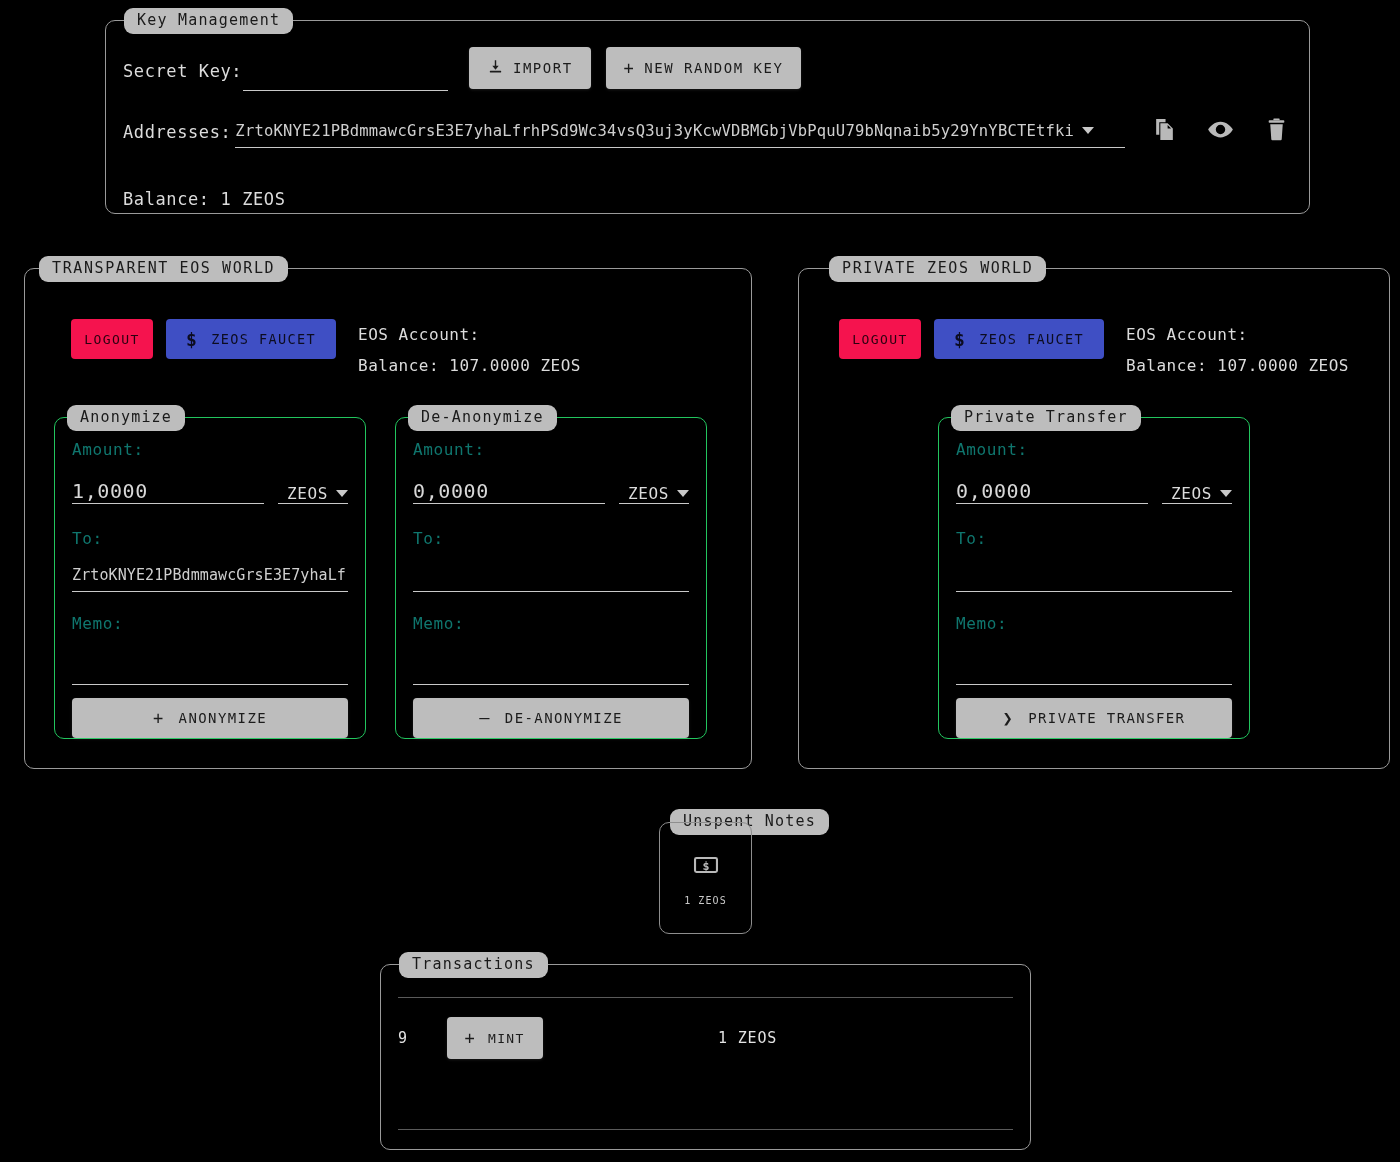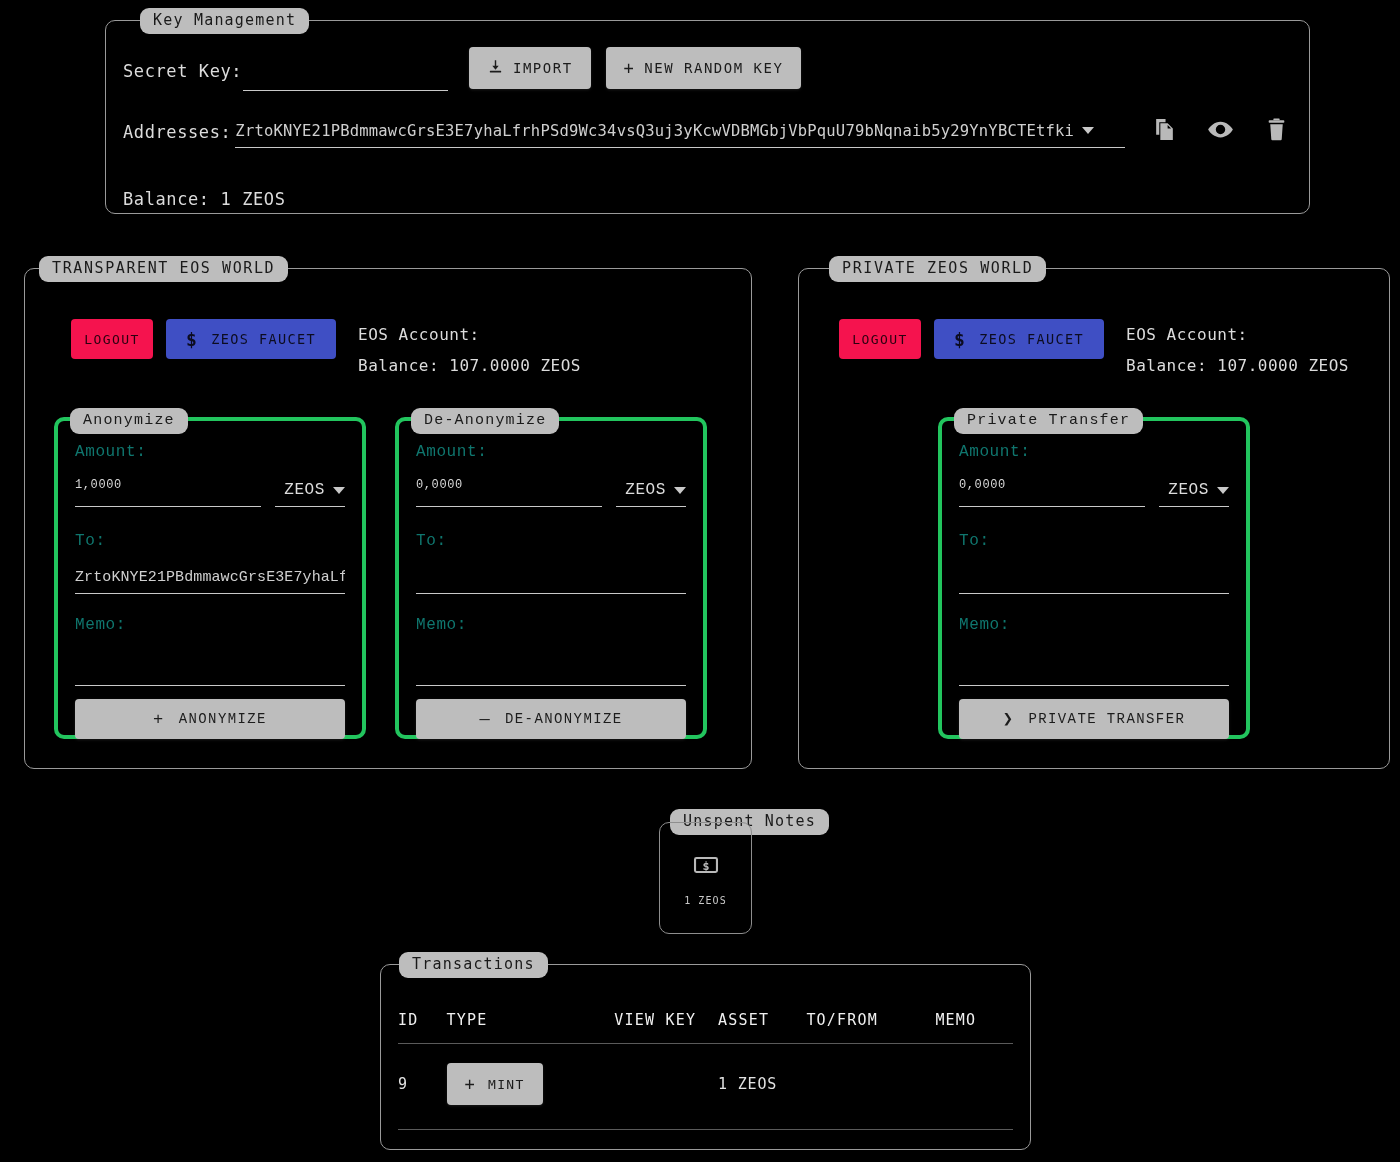--- a/index.html
+++ b/index.html
@@ -32,21 +32,21 @@
     padding: 3px 13px 4px 13px;
     font-size: 15px;
     letter-spacing: 1.2px;
     line-height: 19px;
     white-space: nowrap;
   }
   .legend.upper { letter-spacing: 1.6px; }
 
   
   #key-panel { left: 105px; top: 20px; width: 1205px; height: 194px; }
-  #key-legend { left: 34px; }
+  #key-legend { left: 18px; }
 
   .km-row1 {
     position: absolute; left: 17px; top: 26px;
     display: flex; align-items: flex-start;
   }
   .lbl {
     font-size: 17px; letter-spacing: 0.6px; color: #dcdcdc; white-space: nowrap;
   }
   .km-sk-label { padding-top: 14px; width: 120px; }
   .underline-field {
@@ -145,47 +145,46 @@
     height: 40px; padding: 0 20px; margin-left: 13px; cursor: pointer;
     display: inline-flex; align-items: center; gap: 13px;
   }
   .faucet-dollar { font-size: 18px; font-weight: bold; }
   .acct-block { margin-left: 22px; line-height: 31px; }
   .acct-line { font-size: 16px; letter-spacing: 0.5px; color: #dcdcdc; white-space: nowrap; }
 
   
   .form-card {
     position: absolute;
-    border: 4px solid #22c55e;
+    border: 1px solid #22c55e;
     border-radius: 10px;
     box-sizing: border-box;
     padding: 0;
-    font-family: Liberation Mono, monospace;
   }
   #anonymize-card  { left: 29px;  top: 148px; width: 312px; height: 322px; }
   #deanonymize-card{ left: 370px; top: 148px; width: 312px; height: 322px; }
   #private-card    { left: 139px; top: 148px; width: 312px; height: 322px; }
 
   .card-body { position: absolute; left: 17px; top: 22px; right: 17px; }
   .field-label { font-size: 16px; letter-spacing: 0.6px; color: #0f766e; }
   .amount-row { display: flex; align-items: flex-end; margin-top: 17px; }
   .amount-input {
     flex: 1 1 auto;
     border-bottom: 1px solid #c9c9c9;
-    font-size: 12px; color: #d8d8d8;
-    padding-bottom: 14px;
+    font-size: 20px; color: #d8d8d8;
+    padding-bottom: 0;
     letter-spacing: 0.6px;
   }
   .asset-select {
     width: 70px; margin-left: 14px;
     border-bottom: 1px solid #c9c9c9;
     display: flex; align-items: center; justify-content: flex-end;
-    padding-bottom: 7px;
     font-size: 16px; color: #dcdcdc; letter-spacing: 0.6px;
     cursor: pointer;
+    margin-top: 8px;
   }
   .to-label { margin-top: 25px; display: block; }
   .to-input {
     border-bottom: 1px solid #c9c9c9;
     height: 39px;
     margin-top: 5px;
     font-size: 15px; color: #cfcfcf;
     white-space: nowrap; overflow: hidden;
     display: flex; align-items: flex-end;
     padding-bottom: 7px;
@@ -432,28 +431,20 @@
       </svg>
     </span>
     <span class="note-amount">1 ZEOS</span>
   </div>
 </div>
 
 <div class="panel" id="tx-panel">
   <div class="legend" id="tx-legend">Transactions</div>
 
   <div class="tx-table">
-    <div class="tx-head">
-      <span class="col-id">ID</span>
-      <span class="col-type">TYPE</span>
-      <span class="col-view">VIEW KEY</span>
-      <span class="col-asset">ASSET</span>
-      <span class="col-tofrom">TO/FROM</span>
-      <span class="col-memo">MEMO</span>
-    </div>
     <div class="tx-divider"></div>
 
     <div class="tx-row">
       <span class="cell col-id">9</span>
       <span class="col-type">
         <button class="mint-btn">
           <span class="glyph">+</span>
           <span>MINT</span>
         </button>
       </span>

